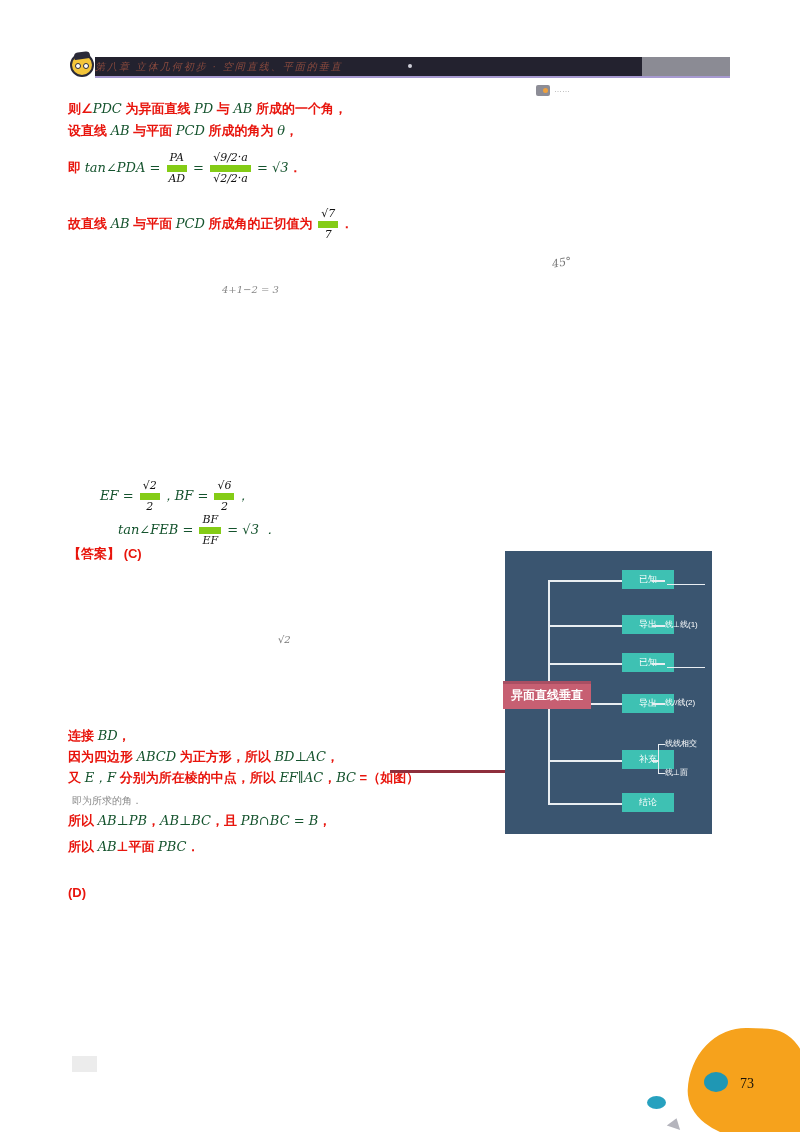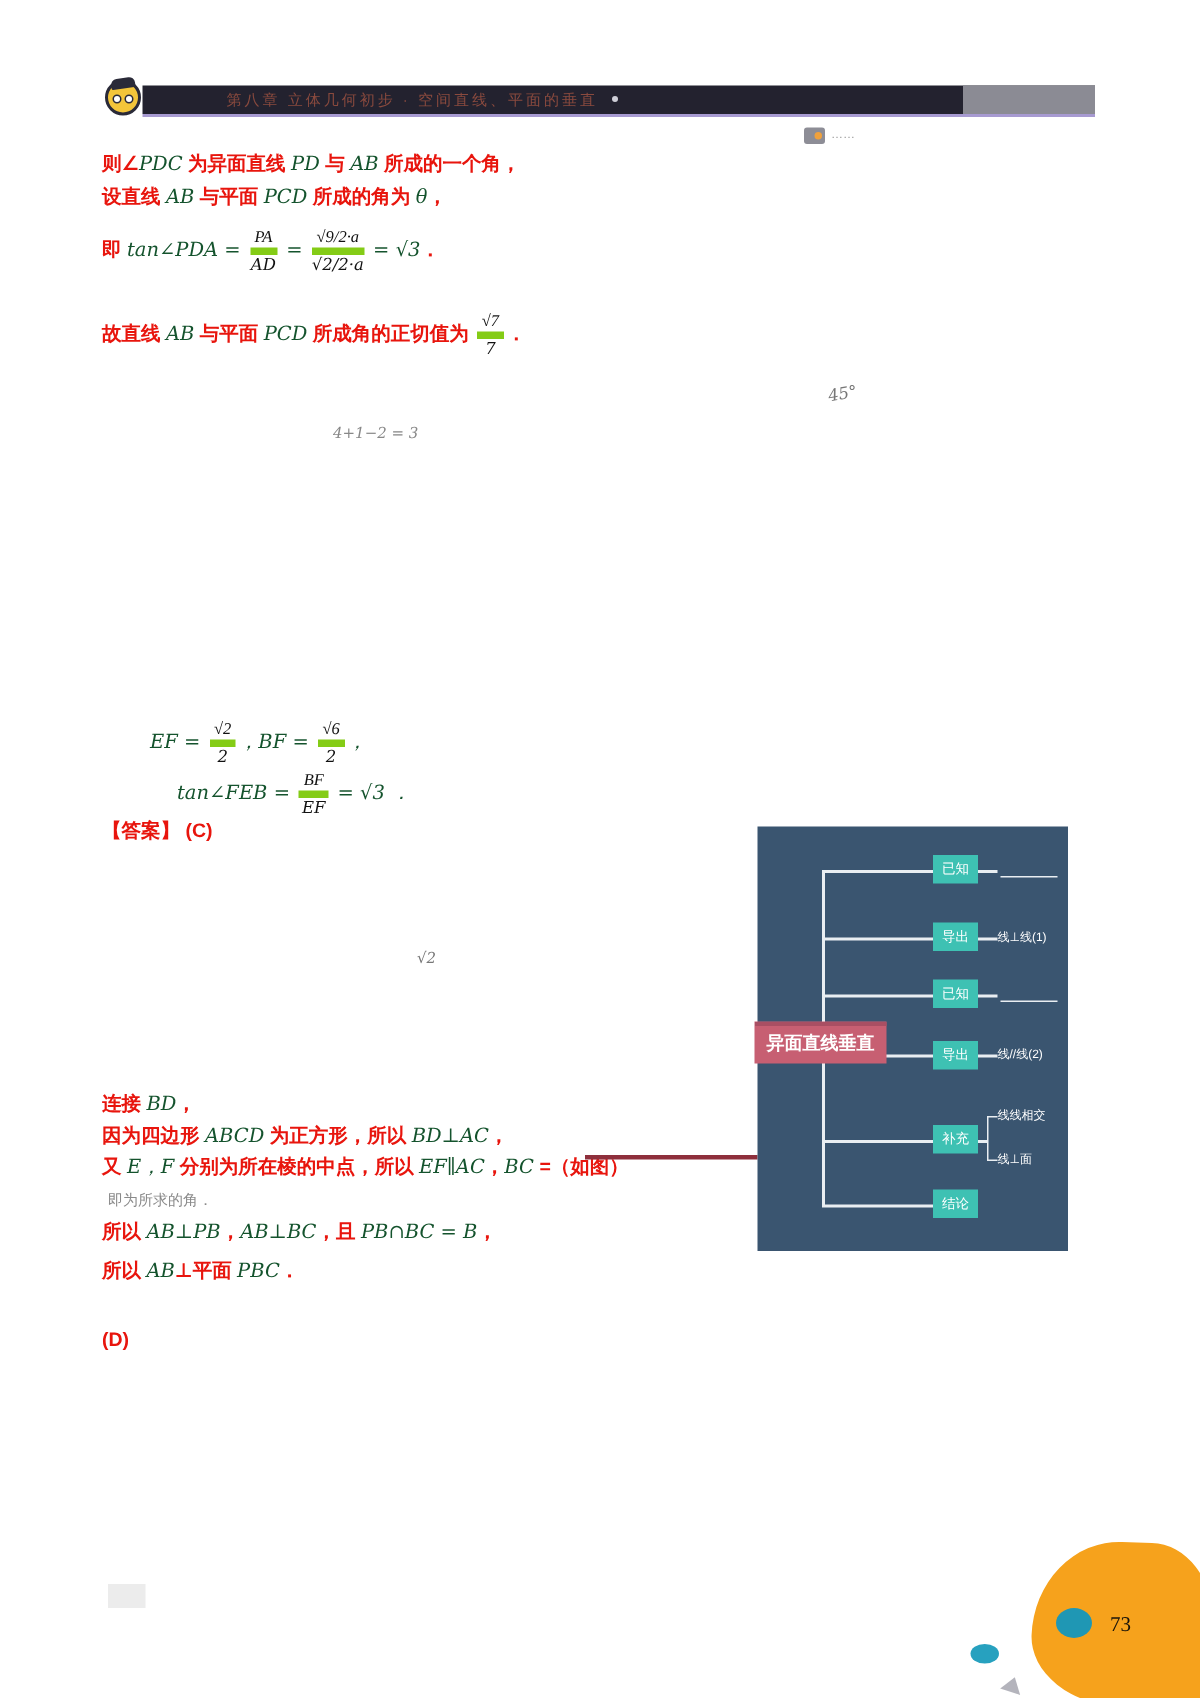--- a/index.html
+++ b/index.html
@@ -5,53 +5,53 @@
   * { margin:0; padding:0; box-sizing:border-box; }
   html,body { background:#fff; }
   .page {
     position:relative; width:800px; height:1132px; margin:0 auto;
     background:#ffffff; overflow:hidden;
     font-family:"Liberation Sans","DejaVu Sans",sans-serif; color:#111;
   }
   
   .hdr-bar { position:absolute; left:95px; top:57px; width:635px; height:19px;
     background:#23222f; display:flex; align-items:center; }
-  .bar-title { color:#8a4a3e; font-size:10px; letter-spacing:2px; padding-left:56px;
-    white-space:nowrap; overflow:hidden; }
+  .bar-title { color:#8a4a3e; font-size:10px; letter-spacing:2px; 
+    white-space:nowrap; overflow:hidden;font-style:italic; }
   .bar-right { position:absolute; right:0; top:0; width:88px; height:19px; background:#8b8b94; }
   .bar-dot { position:absolute; left:313px; top:7px; width:4px; height:4px; background:#cfcfd8; border-radius:50%; }
   .bar-underline { position:absolute; left:95px; top:76px; width:635px; height:2px; background:#a79ad1; }
   .logo { position:absolute; left:70px; top:53px; width:24px; height:24px; border-radius:50%;
     background:#f3c53a; border:2px solid #2a2a38; }
   .logo .cap { position:absolute; left:2px; top:-3px; width:16px; height:7px; background:#2a2a38;
     border-radius:4px 4px 1px 1px; transform:rotate(-8deg); }
   .logo .eye { position:absolute; top:8px; width:6px; height:6px; border:1.5px solid #2a2a38;
     border-radius:50%; background:#fff; }
   .logo .eye.l { left:3px; } .logo .eye.r { left:11px; }
   .mini-note { position:absolute; left:536px; top:85px; display:flex; align-items:flex-start; gap:4px; }
   .mini-icon { position:relative; width:14px; height:11px; background:#8d8d96; border-radius:2px; display:inline-block; }
   .mini-dot { position:absolute; right:2px; top:3px; width:5px; height:5px; background:#f0a13c; border-radius:50%; }
   .mini-text { font-size:8px; color:#9a9a9a; }
   
   .line { position:absolute; left:68px; font-size:13px; line-height:18px; white-space:nowrap; }
   .r { color:#e8150d; font-weight:700; }
   .m { color:#14532d; font-style:italic; font-family:"DejaVu Serif","Liberation Serif",serif; font-weight:400; }
   .frac { display:inline-block; vertical-align:middle; text-align:center; font-size:11px;
     line-height:12px; margin:0 2px; font-family:"DejaVu Serif",serif; font-style:italic; }
-  .frac .num { display:block; border-bottom:5px solid #84cc16; padding:0 3px 1px;font-family:Liberation Serif, serif; }
+  .frac .num { display:block; border-bottom:7px solid #84cc16; padding:0 3px 1px; }
   .frac .den { display:block; padding-top:1px; }
   .hw { position:absolute; color:#777; font-size:11px;
     font-family:"DejaVu Serif","Liberation Serif",serif; font-style:italic; }
   .faint { color:#8a8a8a; font-size:10px; font-weight:400; }
   .ansline .r { font-weight:700; }
   
   .panel { position:absolute; left:505px; top:551px; width:207px; height:283px; background:#3a5570; }
   .trunk { position:absolute; left:43px; top:29px; width:1.5px; height:224px; background:#e9eef2; }
   .cm-h { position:absolute; left:43px; width:74px; height:1.5px; background:#e9eef2; }
-  .cm-box { position:absolute; left:117px; width:30px; height:19px; background:#3ec1b3;
+  .cm-box { position:absolute; left:117px; width:52px; height:19px; background:#3ec1b3;
     color:#fff; font-size:9px; display:flex; align-items:center; justify-content:center; }
   .cm-stub { position:absolute; left:147px; width:13px; height:1.5px; background:#e9eef2; }
   .cm-blank { position:absolute; left:162px; width:38px; height:1px; border-bottom:1.5px solid #e9eef2; }
   .cm-rlabel { position:absolute; left:160px; color:#fff; font-size:8px; line-height:10px; white-space:nowrap; }
   .cm-bracket { position:absolute; left:153px; top:193px; width:7px; height:30px;
     border-left:1.5px solid #e9eef2; border-top:1.5px solid #e9eef2; border-bottom:1.5px solid #e9eef2; }
   .cm-root { position:absolute; left:-2px; top:130px; width:88px; height:28px; background:#c75f72;
     box-shadow:inset 0 3px 0 #a94f63; color:#fff; font-size:12px; font-weight:700;
     display:flex; align-items:center; justify-content:center; z-index:2; white-space:nowrap; }
   .callout { position:absolute; left:390px; top:770px; width:115px; height:3px; background:#8e2f3c; }

